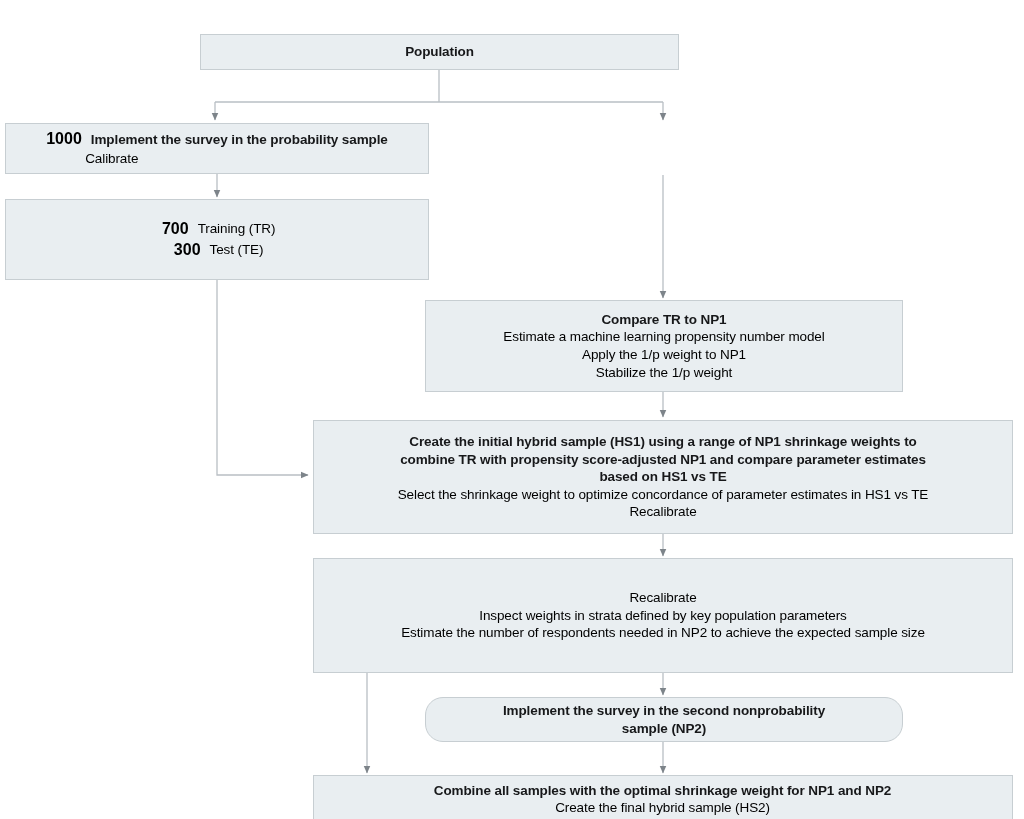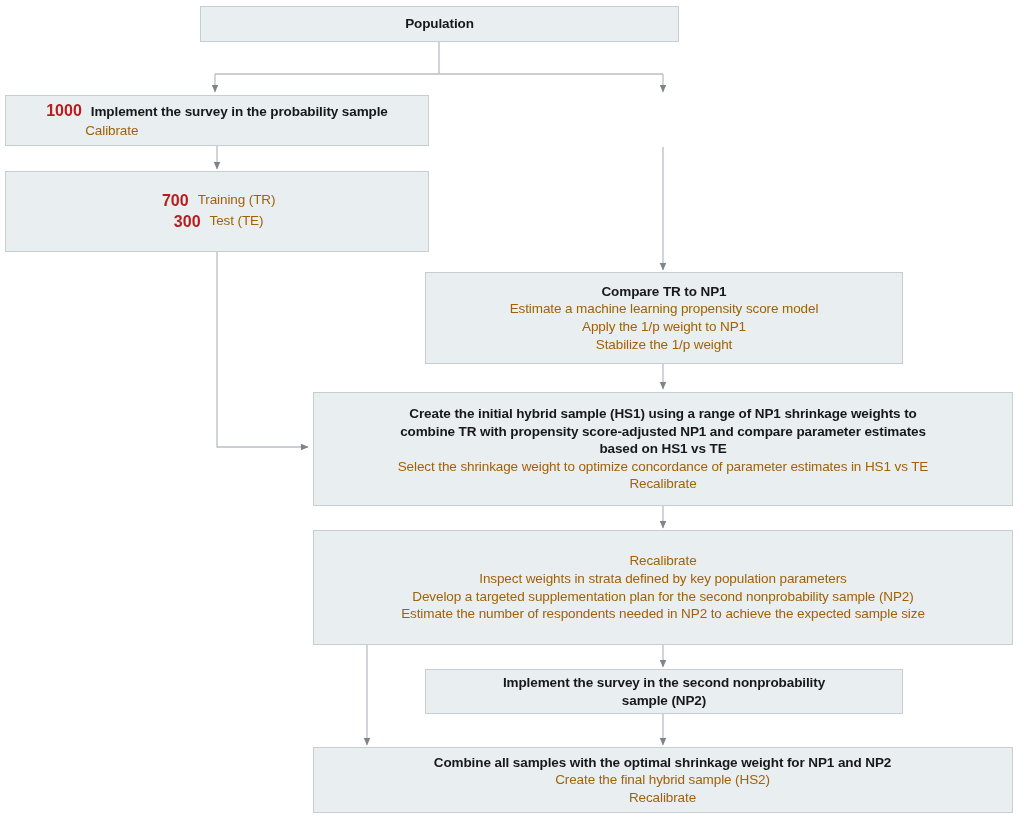--- a/index.html
+++ b/index.html
@@ -11,20 +11,21 @@
     width: 1024px;
     height: 819px;
     font-family: "Liberation Sans", sans-serif;
     color: #1a1a1a;
     overflow: hidden;
   }
   #canvas {
     position: relative;
     width: 1024px;
     height: 582px;
+    margin-top: 28px;
   }
   svg#connectors {
     position: absolute;
     left: 0;
     top: 0;
     width: 1024px;
     height: 819px;
     pointer-events: none;
   }
   .node {
@@ -42,45 +43,45 @@
   }
   .title {
     font-weight: bold;
     font-size: 13.5px;
     letter-spacing: -0.1px;
     color: #17181a;
   }
   .sub {
     font-weight: normal;
     font-size: 13.5px;
-    color: #a16207;
+    color: #000000;
     letter-spacing: -0.1px;
   }
   .num {
     font-weight: bold;
-    color: #b91c1c;
+    color: #000000;
   }
   
   .node.kv {
     align-items: center;
     justify-content: center;
   }
   .kvrow {
     display: flex;
     align-items: baseline;
     gap: 9px;
     white-space: nowrap;
   }
   .kvblock {
     display: inline-block;
     text-align: left;
   }
   .kv-sub-line {
     display: flex;
-    align-items: flex-start;
+    align-items: center;
     gap: 9px;
   }
   .kv-sub-line .num {
     min-width: 30px;
     text-align: right;
   }
   .spacer-num {
     min-width: 30px;
     display: inline-block;
   }
@@ -159,41 +160,40 @@
       <span class="sub">Training (TR)</span>
     </div>
     <div class="kv-sub-line">
       <span class="num">300</span>
       <span class="sub">Test (TE)</span>
     </div>
   </div>
 
   <div class="node" style="left:425px; top:272px; width:478px; height:92px;">
     <div class="title">Compare TR to NP1</div>
-    <div class="sub">Estimate a machine learning propensity score model</div>
+    <div class="sub">Estimate a machine learning propensity number model</div>
     <div class="sub">Apply the 1/p weight to NP1</div>
     <div class="sub">Stabilize the 1/p weight</div>
   </div>
 
   <div class="node" style="left:313px; top:392px; width:700px; height:114px;align-items:center;">
     <div class="title">Create the initial hybrid sample (HS1) using a range of NP1 shrinkage weights to</div>
     <div class="title">combine TR with propensity score-adjusted NP1 and compare parameter estimates</div>
     <div class="title">based on HS1 vs TE</div>
     <div class="sub">Select the shrinkage weight to optimize concordance of parameter estimates in HS1 vs TE</div>
     <div class="sub">Recalibrate</div>
   </div>
 
   <div class="node" style="left:313px; top:530px; width:700px; height:115px;">
     <div class="sub">Recalibrate</div>
     <div class="sub">Inspect weights in strata defined by key population parameters</div>
-    <div class="sub">Develop a targeted supplementation plan for the second nonprobability sample (NP2)</div>
     <div class="sub">Estimate the number of respondents needed in NP2 to achieve the expected sample size</div>
   </div>
 
-  <div class="node" style="left:425px; top:669px; width:478px; height:45px;">
+  <div class="node" style="left:425px; top:669px; width:478px; height:45px;border-radius:18px;">
     <div class="title">Implement the survey in the second nonprobability</div>
     <div class="title">sample (NP2)</div>
   </div>
 
   <div class="node" style="left:313px; top:747px; width:700px; height:66px;padding-left:7px;">
     <div class="title">Combine all samples with the optimal shrinkage weight for NP1 and NP2</div>
     <div class="sub">Create the final hybrid sample (HS2)</div>
     <div class="sub">Recalibrate</div>
   </div>
 

